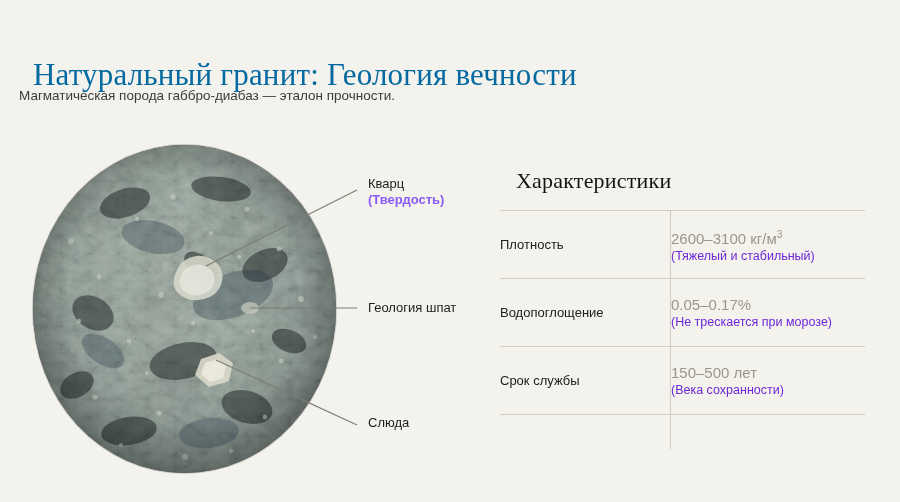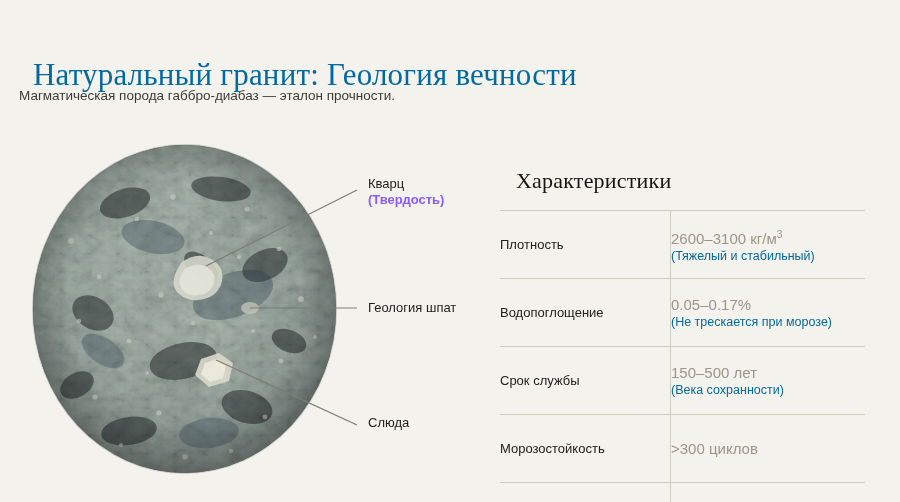--- a/index.html
+++ b/index.html
@@ -70,21 +70,21 @@
     border-left:1px solid #cfccc2;
     padding-left:0;
   }
   .v .main{
     display:block;
     font-size:15px;color:#9a968a;
     line-height:19px;
   }
   .v .note{
     display:block;
-    font-size:12.5px;color:#0369a1;
+    font-size:12.5px;color:#6d28d9;
     line-height:17px;
   }
   .spec-table tr.last td{border-bottom:none;}
   .spec-table .tail td{border-top:1px solid #cfccc2;height:0;padding:0;}
   .spec-table .tail td.v{border-left:1px solid #cfccc2;height:34px;}
   sup{font-size:.68em;vertical-align:super;}
 </style>
 </head>
 <body>
 
@@ -243,26 +243,20 @@
             <span class="note">(Не трескается при морозе)</span>
           </td>
         </tr>
         <tr>
           <td class="k">Срок службы</td>
           <td class="v">
             <span class="main">150–500 лет</span>
             <span class="note">(Века сохранности)</span>
           </td>
         </tr>
-        <tr class="last">
-          <td class="k">Морозостойкость</td>
-          <td class="v">
-            <span class="main">&gt;300 циклов</span>
-          </td>
-        </tr>
         <tr class="tail">
           <td class="k"></td>
           <td class="v"></td>
         </tr>
       </tbody>
     </table>
   </div>
 
 </div>
 

